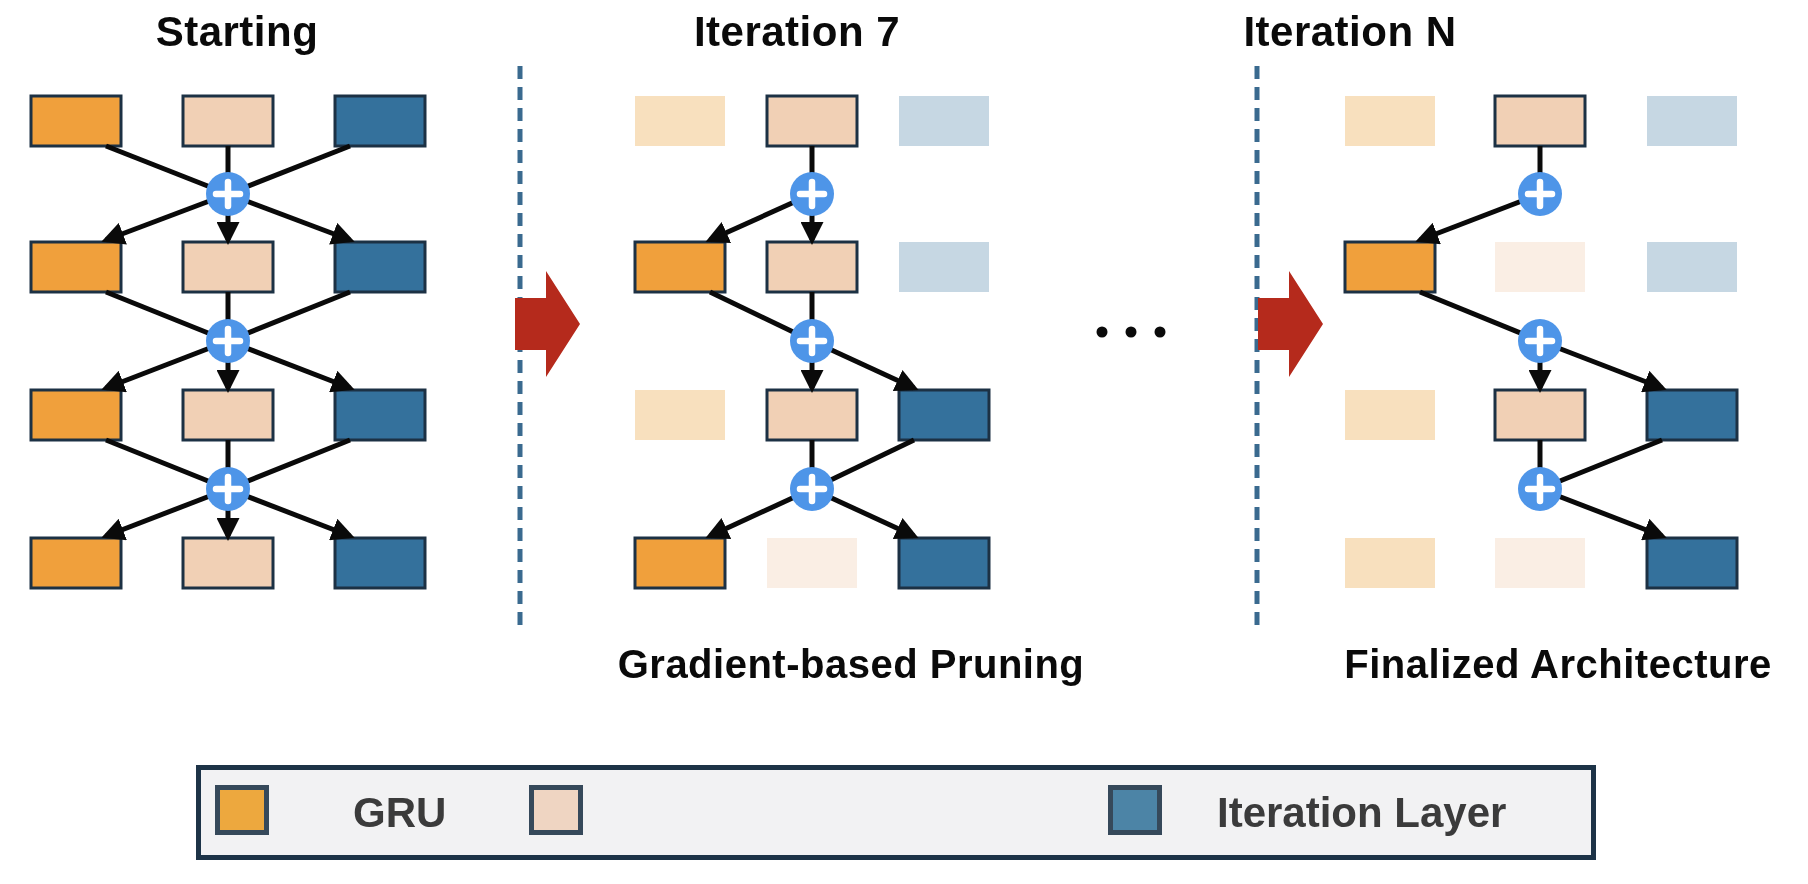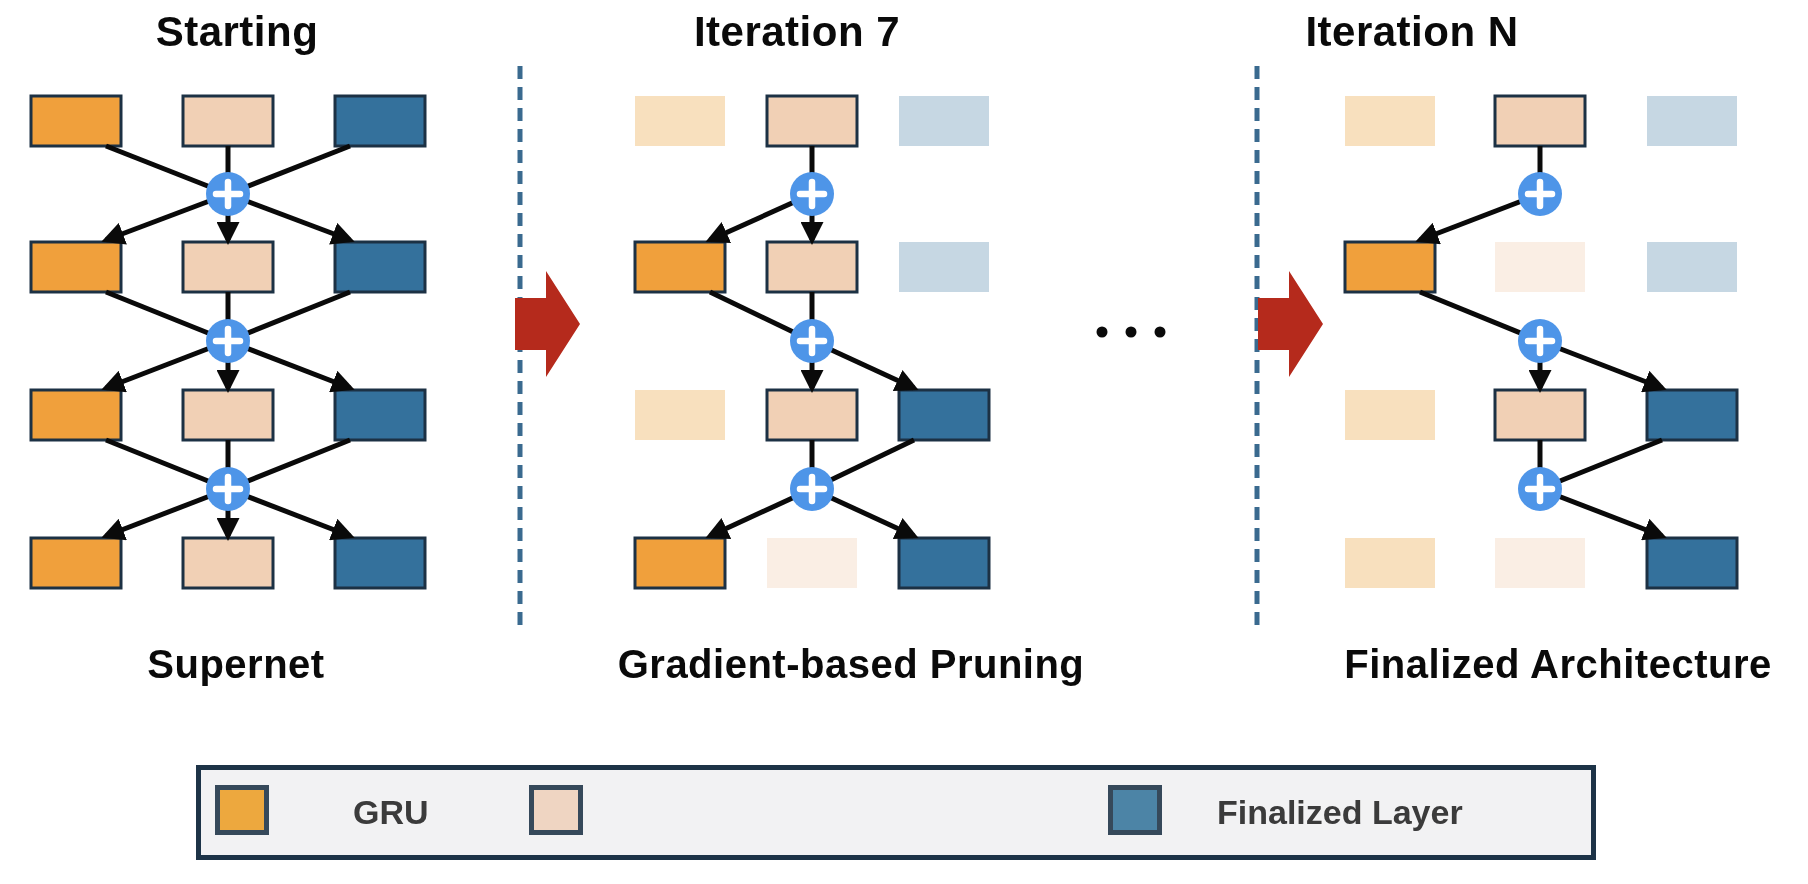--- a/index.html
+++ b/index.html
@@ -8,21 +8,21 @@
   #diagram{position:absolute;left:0;top:0;}
   .title{position:absolute;top:8px;transform:translateX(-50%);
          font-weight:700;font-size:42px;color:#0a0a0a;white-space:nowrap;letter-spacing:0.5px;text-align:right;}
   .caption{position:absolute;top:642px;transform:translateX(-50%);
            font-weight:700;font-size:40px;color:#0a0a0a;white-space:nowrap;letter-spacing:0.5px;}
   .legend{position:absolute;left:196px;top:765px;width:1400px;height:95px;
           background:#F2F2F3;border:5px solid #1D3347;box-sizing:border-box;}
   .legend-swatch{position:absolute;top:15px;width:54px;height:50px;
                  border:5px solid #36495A;box-sizing:border-box;}
   .legend-label{position:absolute;top:0;height:103px;line-height:85px;
-                font-weight:700;font-size:34px;color:#3B3B3B;white-space:nowrap;}
+                font-weight:700;font-size:42px;color:#3B3B3B;white-space:nowrap;}
 </style>
 </head>
 <body>
 
 <div id="stage">
 
   <svg id="diagram" width="1808" height="884">
       <defs>
         <marker id="ah" markerWidth="4.6" markerHeight="4.6" refX="3.6" refY="2.3" orient="auto">
           <path d="M0,0 L4.6,2.3 L0,4.6 Z" fill="#0A0A0A"></path>
@@ -138,27 +138,26 @@
       <line x1="1257" y1="66" x2="1257" y2="630" stroke="#3A6A8F" stroke-width="5" stroke-dasharray="13 8"></line>
       <polygon points="515,298 546,298 546,271 580,324 546,377 546,350 515,350" fill="#B52A1C"></polygon>
       <polygon points="1258,298 1289,298 1289,271 1323,324 1289,377 1289,350 1258,350" fill="#B52A1C"></polygon>
       <circle cx="1102" cy="332" r="5.5" fill="#0A0A0A"></circle>
       <circle cx="1131" cy="332" r="5.5" fill="#0A0A0A"></circle>
       <circle cx="1160" cy="332" r="5.5" fill="#0A0A0A"></circle>
     </svg>
 
   <div class="title" style="left:237px">Starting</div>
   <div class="title" style="left:797px">Iteration 7</div>
-  <div class="title" style="left:1412px">Iteration N</div>
+  <div class="title" style="left:1350px">Iteration N</div>
 
-  <div class="caption" style="left:236px">Supernet</div>
   <div class="caption" style="left:851px">Gradient-based Pruning</div>
   <div class="caption" style="left:1558px">Finalized Architecture</div>
 
   <div class="legend">
     <div class="legend-swatch" style="left: 14px; background: rgb(237, 168, 62);"></div>
     <div class="legend-label" style="left:152px">GRU</div>
     <div class="legend-swatch" style="left: 328px; background: rgb(239, 213, 194);"></div>
     <div class="legend-swatch" style="left: 907px; background: rgb(76, 132, 166);"></div>
-    <div class="legend-label" style="left:1016px">Finalized Layer</div>
+    <div class="legend-label" style="left:1016px">Iteration Layer</div>
   </div>
 
 </div>
 
 </body></html>

